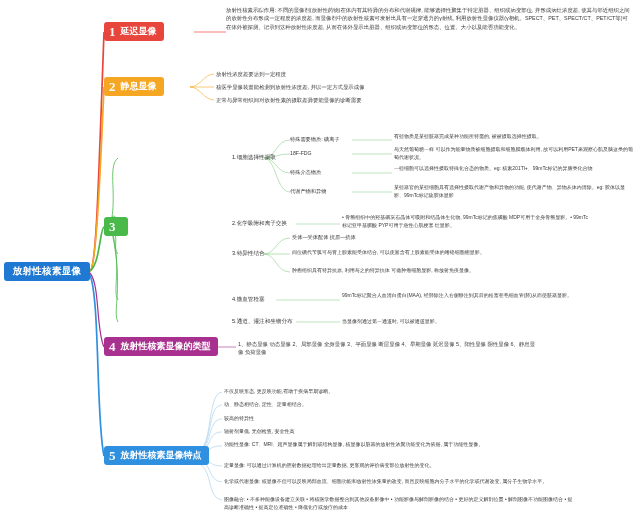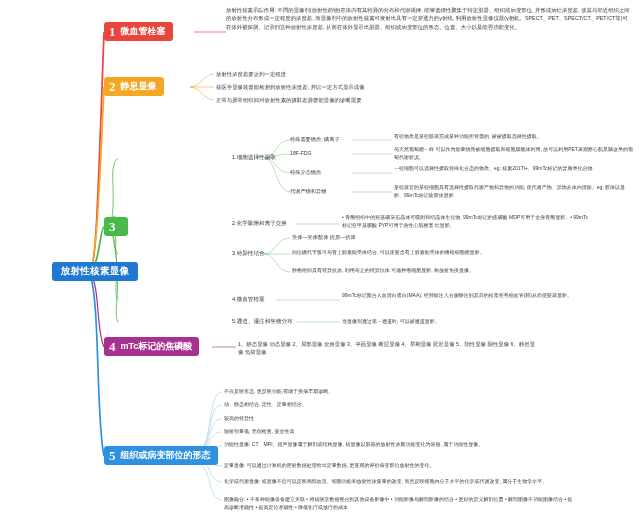--- a/index.html
+++ b/index.html
@@ -11,21 +11,20 @@
   #canvas{position:relative;width:640px;height:517px;}
   svg.links{position:absolute;left:0;top:0;width:640px;height:517px;pointer-events:none;}
 
   
   .root-node{
     position:absolute;left:4px;top:262px;width:86px;height:19px;
     background:#1f78d1;border-radius:3px;
     display:flex;align-items:center;justify-content:center;
     color:#ffffff;font-size:9.5px;font-weight:bold;letter-spacing:.3px;
     box-sizing:border-box;
-    margin-left:48px;
   }
 
   
   .branch{
     position:absolute;height:19px;border-radius:3px;
     display:flex;align-items:center;box-sizing:border-box;
     padding:0 7px 0 5px;color:#ffffff;font-size:9px;font-weight:bold;
     white-space:nowrap;
   }
   .branch .num{
@@ -112,21 +111,21 @@
     <path d="M196,460 C214,462 206,480 222,482" stroke="#9ec9ea" stroke-width=".6" fill="none"></path>
     <path d="M196,462 C214,468 206,498 222,500" stroke="#9ec9ea" stroke-width=".6" fill="none"></path>
   </svg>
 
   <div class="root-node">
     <span>放射性核素显像</span>
   </div>
 
   <div class="branch b1">
     <span class="num">1</span>
-    <span>微血管栓塞</span>
+    <span>延迟显像</span>
   </div>
   <div class="leaf" style="left:226px;top:6px;width:406px;">放射性核素示踪作用: 不同的显像剂(放射性药物)在体内有其特异的分布和代谢规律, 能够选择性聚集于特定脏器、组织或病变部位, 并形成病灶浓度差, 使其与邻近组织之间的放射性分布形成一定程度的浓度差, 而显像剂中的放射性核素可发射出具有一定穿透力的γ射线, 利用放射性显像仪器(γ相机、SPECT、PET、SPECT/CT、PET/CT等)可在体外被探测、记录到这种放射性浓度差, 从而在体外显示出脏器、组织或病变部位的形态、位置、大小以及能否功能变化。</div>
 
   <div class="branch b2">
     <span class="num">2</span>
     <span>静息显像</span>
   </div>
   <div class="leaf" style="left:216px;top:70px;width:300px;">放射性浓度差要达到一定程度</div>
   <div class="leaf" style="left:216px;top:83px;width:320px;">核医学显像装置能检测到放射性浓度差, 并以一定方式显示成像</div>
   <div class="leaf" style="left:216px;top:96px;width:330px;">正常与异常组织间对放射性素的摄取差异要能显像的诊断需要</div>
@@ -154,27 +153,27 @@
   <div class="tip" style="left:292px;top:267px;width:250px;">肿瘤组织具有特异抗原, 利用与之的特异抗体 可做肿瘤细胞显影, 称放射免疫显像。</div>
 
   <div class="mid" style="left:232px;top:296px;">4.微血管栓塞</div>
   <div class="tip" style="left:342px;top:292px;width:250px;">99mTc标记聚合人血清白蛋白(MAA), 经肺除注入右侧静注到其后的栓塞在毛细血管(肺)从而使脏器显影。</div>
 
   <div class="mid" style="left:232px;top:318px;">5.通道、灌注和生物分布</div>
   <div class="tip" style="left:342px;top:318px;width:250px;">当显像剂通过第一通道时, 可以被通道显影。</div>
 
   <div class="branch b4">
     <span class="num">4</span>
-    <span>mTc标记的焦磷酸</span>
+    <span>放射性核素显像的类型</span>
   </div>
   <div class="leaf" style="left:238px;top:340px;width:300px;">1、静态显像 动态显像 2、局部显像 全身显像 3、平面显像 断层显像 4、早期显像 延迟显像 5、阳性显像 阴性显像 6、静息显像 负荷显像</div>
 
   <div class="branch b5">
     <span class="num">5</span>
-    <span>组织或病变部位的形态</span>
+    <span>放射性核素显像特点</span>
   </div>
   <div class="leaf sm" style="left:224px;top:388px;width:340px;">不仅反映形态, 更反映功能,有助于疾病早期诊断。</div>
   <div class="leaf sm" style="left:224px;top:401px;width:340px;">动、静态相结合, 定性、定量相结合。</div>
   <div class="leaf sm" style="left:224px;top:415px;width:340px;">较高的特异性</div>
   <div class="leaf sm" style="left:224px;top:428px;width:340px;">辐射剂量低, 无创检查, 安全性高</div>
   <div class="leaf sm" style="left:224px;top:441px;width:346px;">功能性显像: CT、MRI、超声显像属于解剖或结构显像, 核显像以脏器的放射性浓聚功能变化为依据, 属于功能性显像。</div>
   <div class="leaf sm" style="left:224px;top:462px;width:346px;">定量显像: 可以通过计算机的照射数据处理给出定量数据, 更客观的评价病变部位放射性的变化。</div>
   <div class="leaf sm" style="left:224px;top:478px;width:346px;">化学或代谢显像: 核显像不但可以反映局部血流、细胞功能和放射性浓集量的改变, 而且反映细胞内分子水平的化学或代谢改变, 属分子生物学水平。</div>
   <div class="leaf sm" style="left:224px;top:496px;width:352px;">图像融合: • 不多种能像设备建立关联 • 将核医学数据整合到其他设备影像中 • 功能影像与解剖影像的结合 • 更好的定义解剖位置 • 解剖图像不功能图像结合 • 提高诊断准确性 • 提高定位准确性 • 降低化疗或放疗的成本</div>
 

